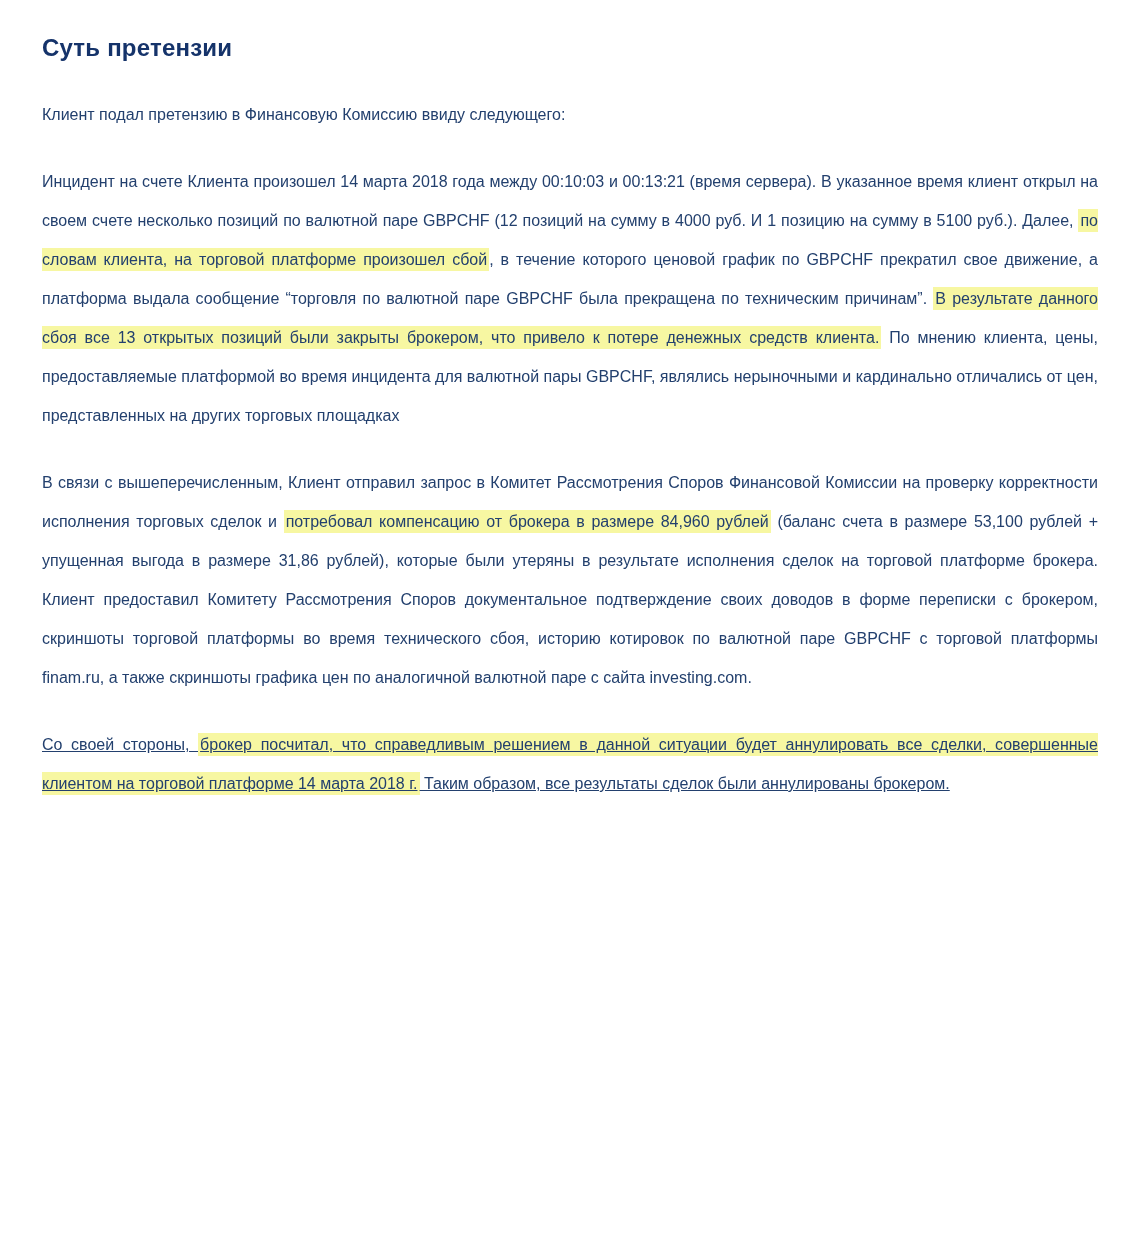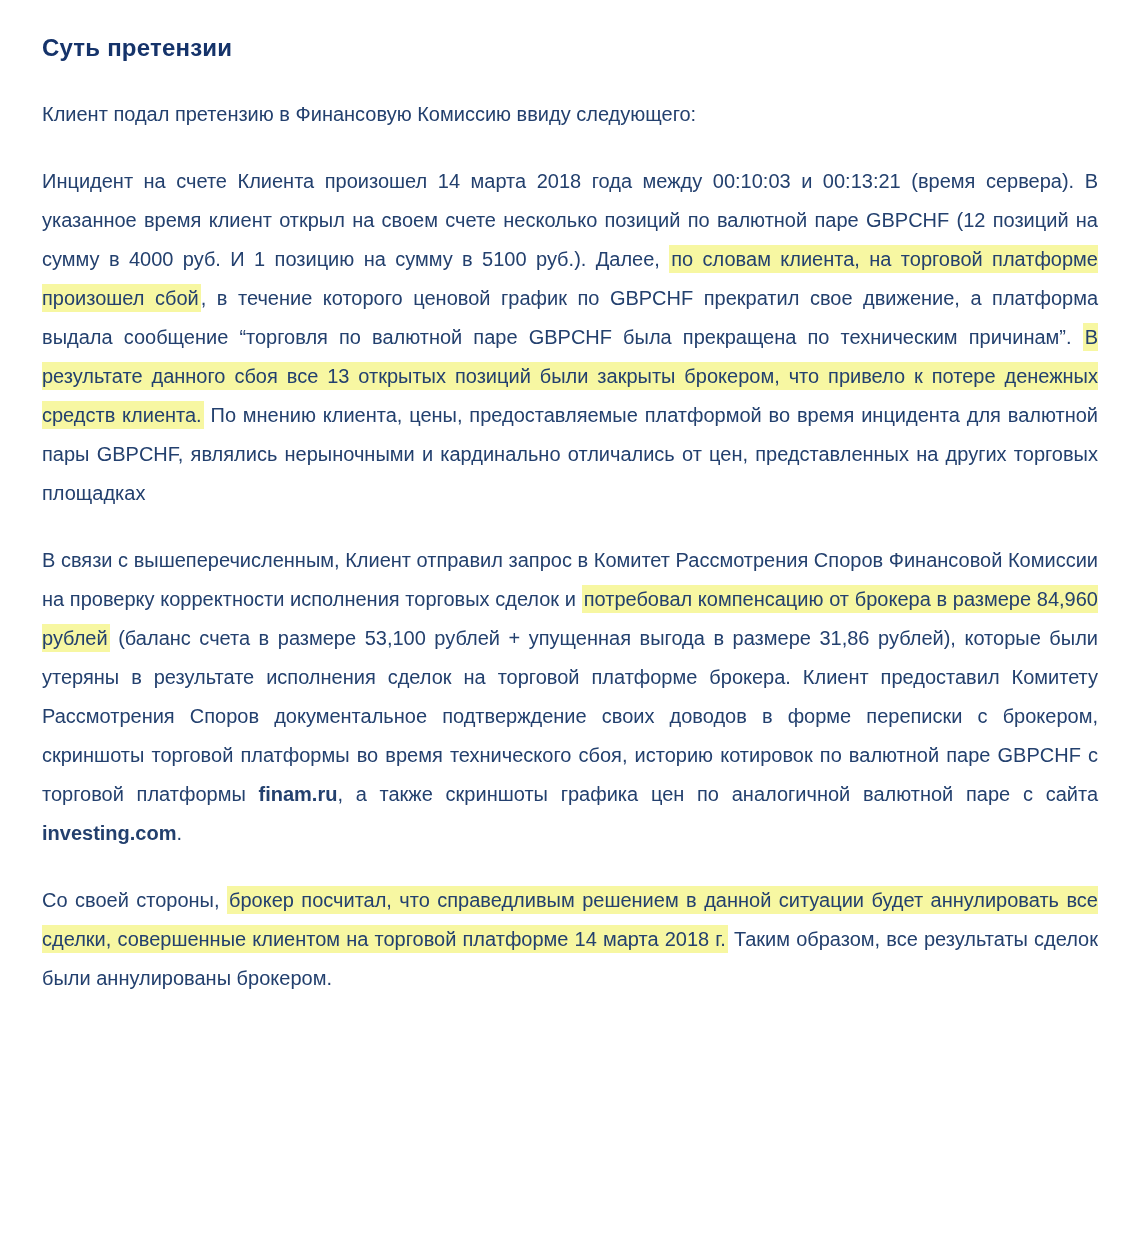--- a/index.html
+++ b/index.html
@@ -24,33 +24,33 @@
   }
   h1.doc-heading {
     font-size: 24px;
     line-height: 39px;
     font-weight: 700;
     color: var(--heading);
     margin: 0 0 28px 0;
     letter-spacing: 0.2px;
   }
   p.para {
-    font-size: 20px;
+    font-size: 16px;
     line-height: 39px;
     color: var(--text);
     text-align: justify;
     margin: 0 0 28px 0;
   }
-  p.para:last-child { margin-bottom: 0; }
+  p.para:last-child { margin-bottom: 0; text-decoration: underline; }
   mark.hl {
     background: var(--highlight);
     color: inherit;
     padding: 3px 2px;
   }
-  b.bold { font-weight: 700; }
+  b.bold { font-weight: 400; }
 </style>
 </head>
 <body>
 
 <main class="doc">
   <h1 class="doc-heading">Суть претензии</h1>
   <section>
       <p class="para"><span>Клиент подал претензию в Финансовую Комиссию ввиду следующего:</span></p>
       <p class="para"><span>Инцидент на счете Клиента произошел 14 марта 2018 года между 00:10:03 и 00:13:21 (время сервера). В указанное время клиент открыл на своем счете несколько позиций по валютной паре GBPCHF (12 позиций на сумму в 4000 руб. И 1 позицию на сумму в 5100 руб.). Далее, </span><mark class="hl">по словам клиента, на торговой платформе произошел сбой</mark><span>, в течение которого ценовой график по GBPCHF прекратил свое движение, а платформа выдала сообщение “торговля по валютной паре GBPCHF была прекращена по техническим причинам”. </span><mark class="hl">В результате данного сбоя все 13 открытых позиций были закрыты брокером, что привело к потере денежных средств клиента.</mark><span> По мнению клиента, цены, предоставляемые платформой во время инцидента для валютной пары GBPCHF, являлись нерыночными и кардинально отличались от цен, представленных на других торговых площадках</span></p>
       <p class="para"><span>В связи с вышеперечисленным, Клиент отправил запрос в Комитет Рассмотрения Споров Финансовой Комиссии на проверку корректности исполнения торговых сделок и </span><mark class="hl">потребовал компенсацию от брокера в размере 84,960 рублей</mark><span> (баланс счета в размере 53,100 рублей + упущенная выгода в размере 31,86 рублей), которые были утеряны в результате исполнения сделок на торговой платформе брокера. Клиент предоставил Комитету Рассмотрения Споров документальное подтверждение своих доводов в форме переписки с брокером, скриншоты торговой платформы во время технического сбоя, историю котировок по валютной паре GBPCHF с торговой платформы </span><b class="bold">finam.ru</b><span>, а также скриншоты графика цен по аналогичной валютной паре с сайта </span><b class="bold">investing.com</b><span>.</span></p>

